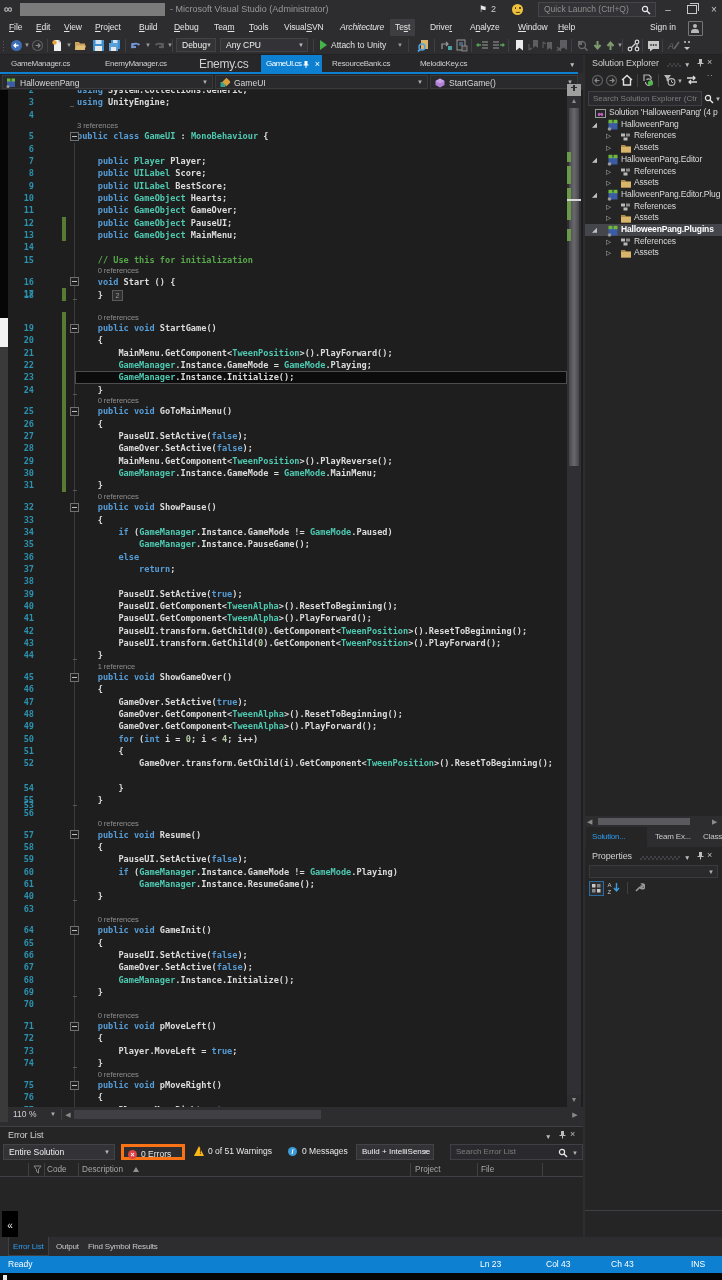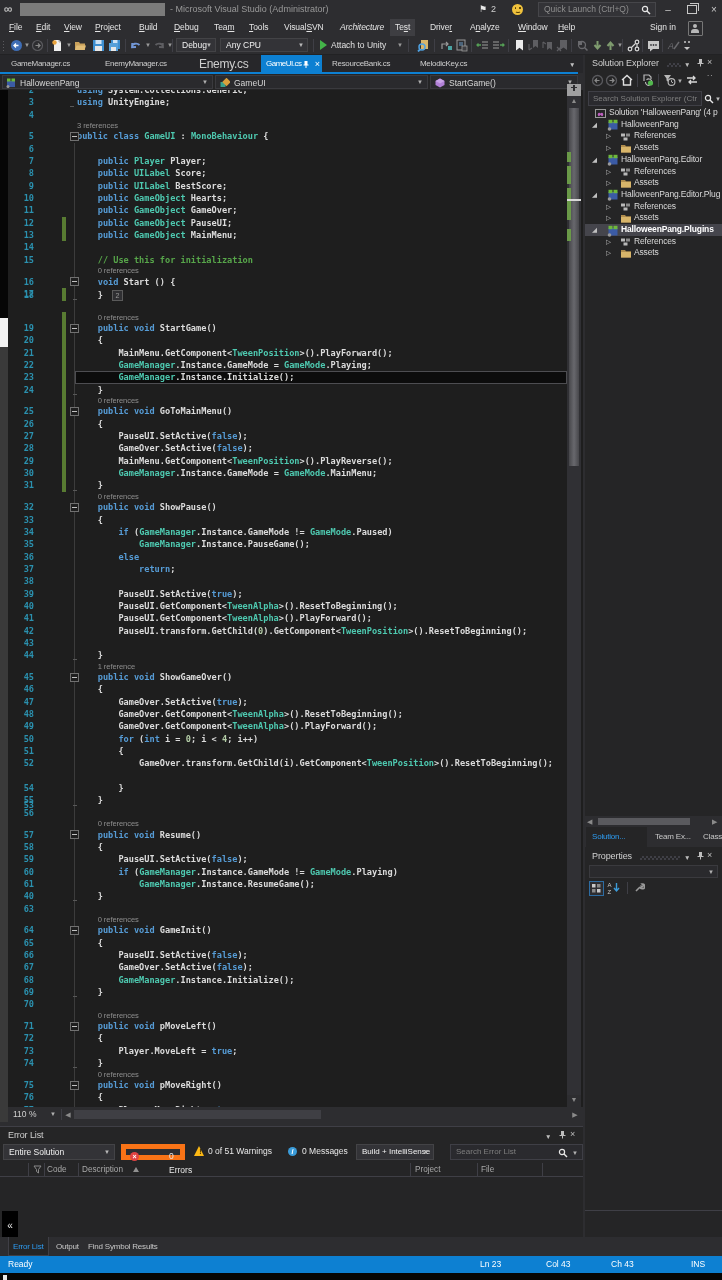--- a/index.html
+++ b/index.html
@@ -618,20 +618,21 @@
         <div class="crow" style="top:522.17px;height:12.33px;">
           <div class="lnum" style="top:1.1px;">41</div>
           <div class="ctext" style="top:1.1px;"><span class="tk-id">        PauseUI.GetComponent&lt;</span><span class="tk-ty">TweenAlpha</span><span class="tk-id">&gt;().PlayForward();</span></div>
         </div>
         <div class="crow" style="top:534.50px;height:12.33px;">
           <div class="lnum" style="top:1.1px;">42</div>
           <div class="ctext" style="top:1.1px;"><span class="tk-id">        PauseUI.transform.GetChild(</span><span class="tk-nm">0</span><span class="tk-id">).GetComponent&lt;</span><span class="tk-ty">TweenPosition</span><span class="tk-id">&gt;().ResetToBeginning();</span></div>
         </div>
         <div class="crow" style="top:546.83px;height:12.33px;">
           <div class="lnum" style="top:1.1px;">43</div>
+          <div class="ctext" style="top:1.1px;"><span class="tk-id">        PauseUI.transform.GetChild(</span><span class="tk-nm">0</span><span class="tk-id">).GetComponent&lt;</span><span class="tk-ty">TweenPosition</span><span class="tk-id">&gt;().PlayForward();</span></div>
         </div>
         <div class="crow" style="top:559.16px;height:12.33px;">
           <div class="lnum" style="top:1.1px;">44</div>
           <div class="ctext" style="top:1.1px;"><span class="tk-id">    }</span></div>
           <div class="foldtick" style="top:10.33px;"></div>
         </div>
         <div class="crow" style="top:571.49px;height:9.5px;">
           <div class="lenstext" style="left:89.71px;top:0.5px;">1 reference</div>
         </div>
         <div class="crow" style="top:580.99px;height:12.33px;">
@@ -1092,21 +1093,21 @@
         <line x1="4.5" y1="5.5" x2="4.5" y2="8.5" stroke="#bdbdbd" stroke-width="1"></line>
         <line x1="1.5" y1="5.5" x2="7.5" y2="5.5" stroke="#bdbdbd" stroke-width="1"></line>
     </svg>
     <div class="abs panelico" style="left:570px;top:2px;font-size:9px;">×</div>
 
     <div class="abs" style="left:0;top:15px;width:583px;height:20px;">
       <div class="elcombo" style="left:3px;top:2px;width:112px;">
         <div class="lbl">Entire Solution</div>
           <div class="dd">▼</div>
       </div>
-      <div class="elbtn" style="left:121px;top:2px;width:64px;border:5px solid #f97316;padding-left:26px;">
+      <div class="elbtn" style="left:121px;top:2px;width:64px;border:3px solid #f97316;">
         <div class="abs" style="left:4px;top:2.5px;width:9px;height:9px;border-radius:50%;background:#e04343;color:#fff;font-size:7px;line-height:9px;text-align:center;font-weight:bold;">×</div>
         <div class="lbl" style="padding-left:17px;">0 Errors</div>
       </div>
       <div class="elbtn" style="left:191px;top:2px;width:91px;background:none;">
         <div class="abs" style="left:3px;top:2px;width:0;height:0;border-left:5.5px solid transparent;border-right:5.5px solid transparent;border-bottom:10px solid #fcb814;"></div>
         <div class="abs" style="left:8.2px;top:3.5px;font-size:7px;font-weight:bold;color:#4a3500;">!</div>
         <div class="lbl" style="padding-left:17px;">0 of 51 Warnings</div>
       </div>
       <div class="elbtn" style="left:285px;top:2px;width:66px;background:none;">
         <div class="abs" style="left:3px;top:2.5px;width:9px;height:9px;border-radius:50%;background:#3a9bd8;color:#fff;font-size:7px;line-height:9.5px;text-align:center;font-weight:bold;font-style:italic;">i</div>

